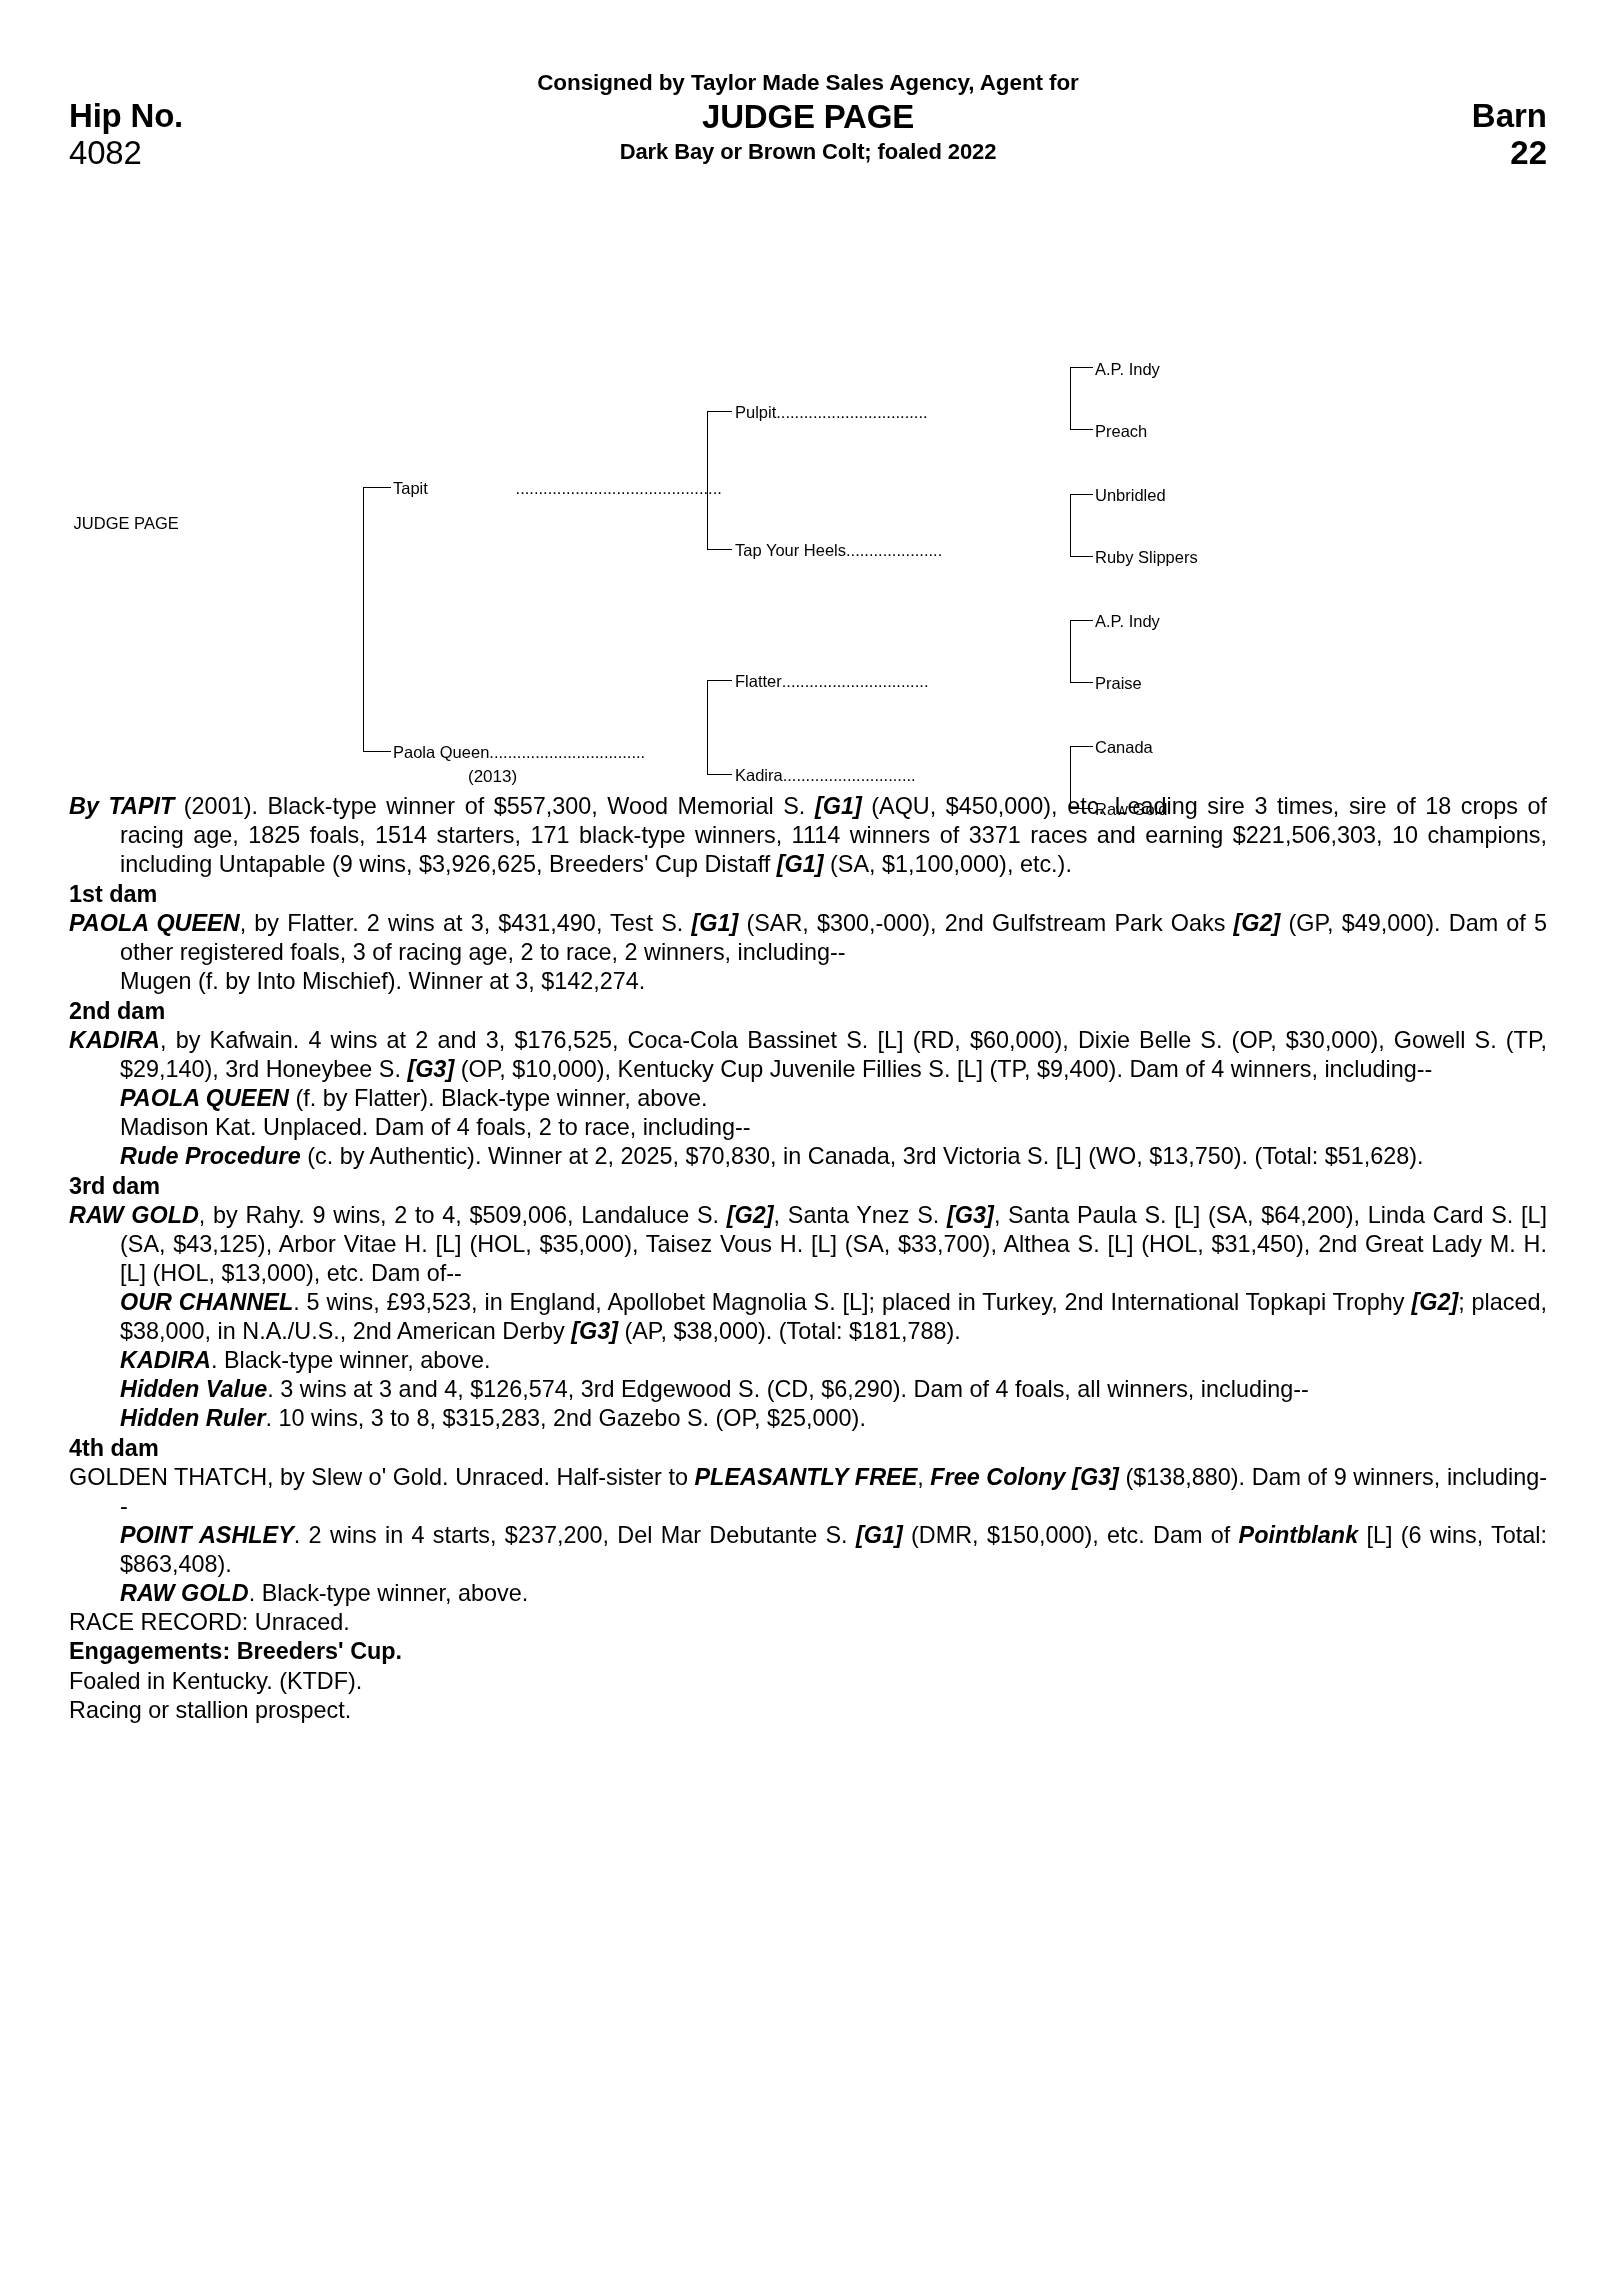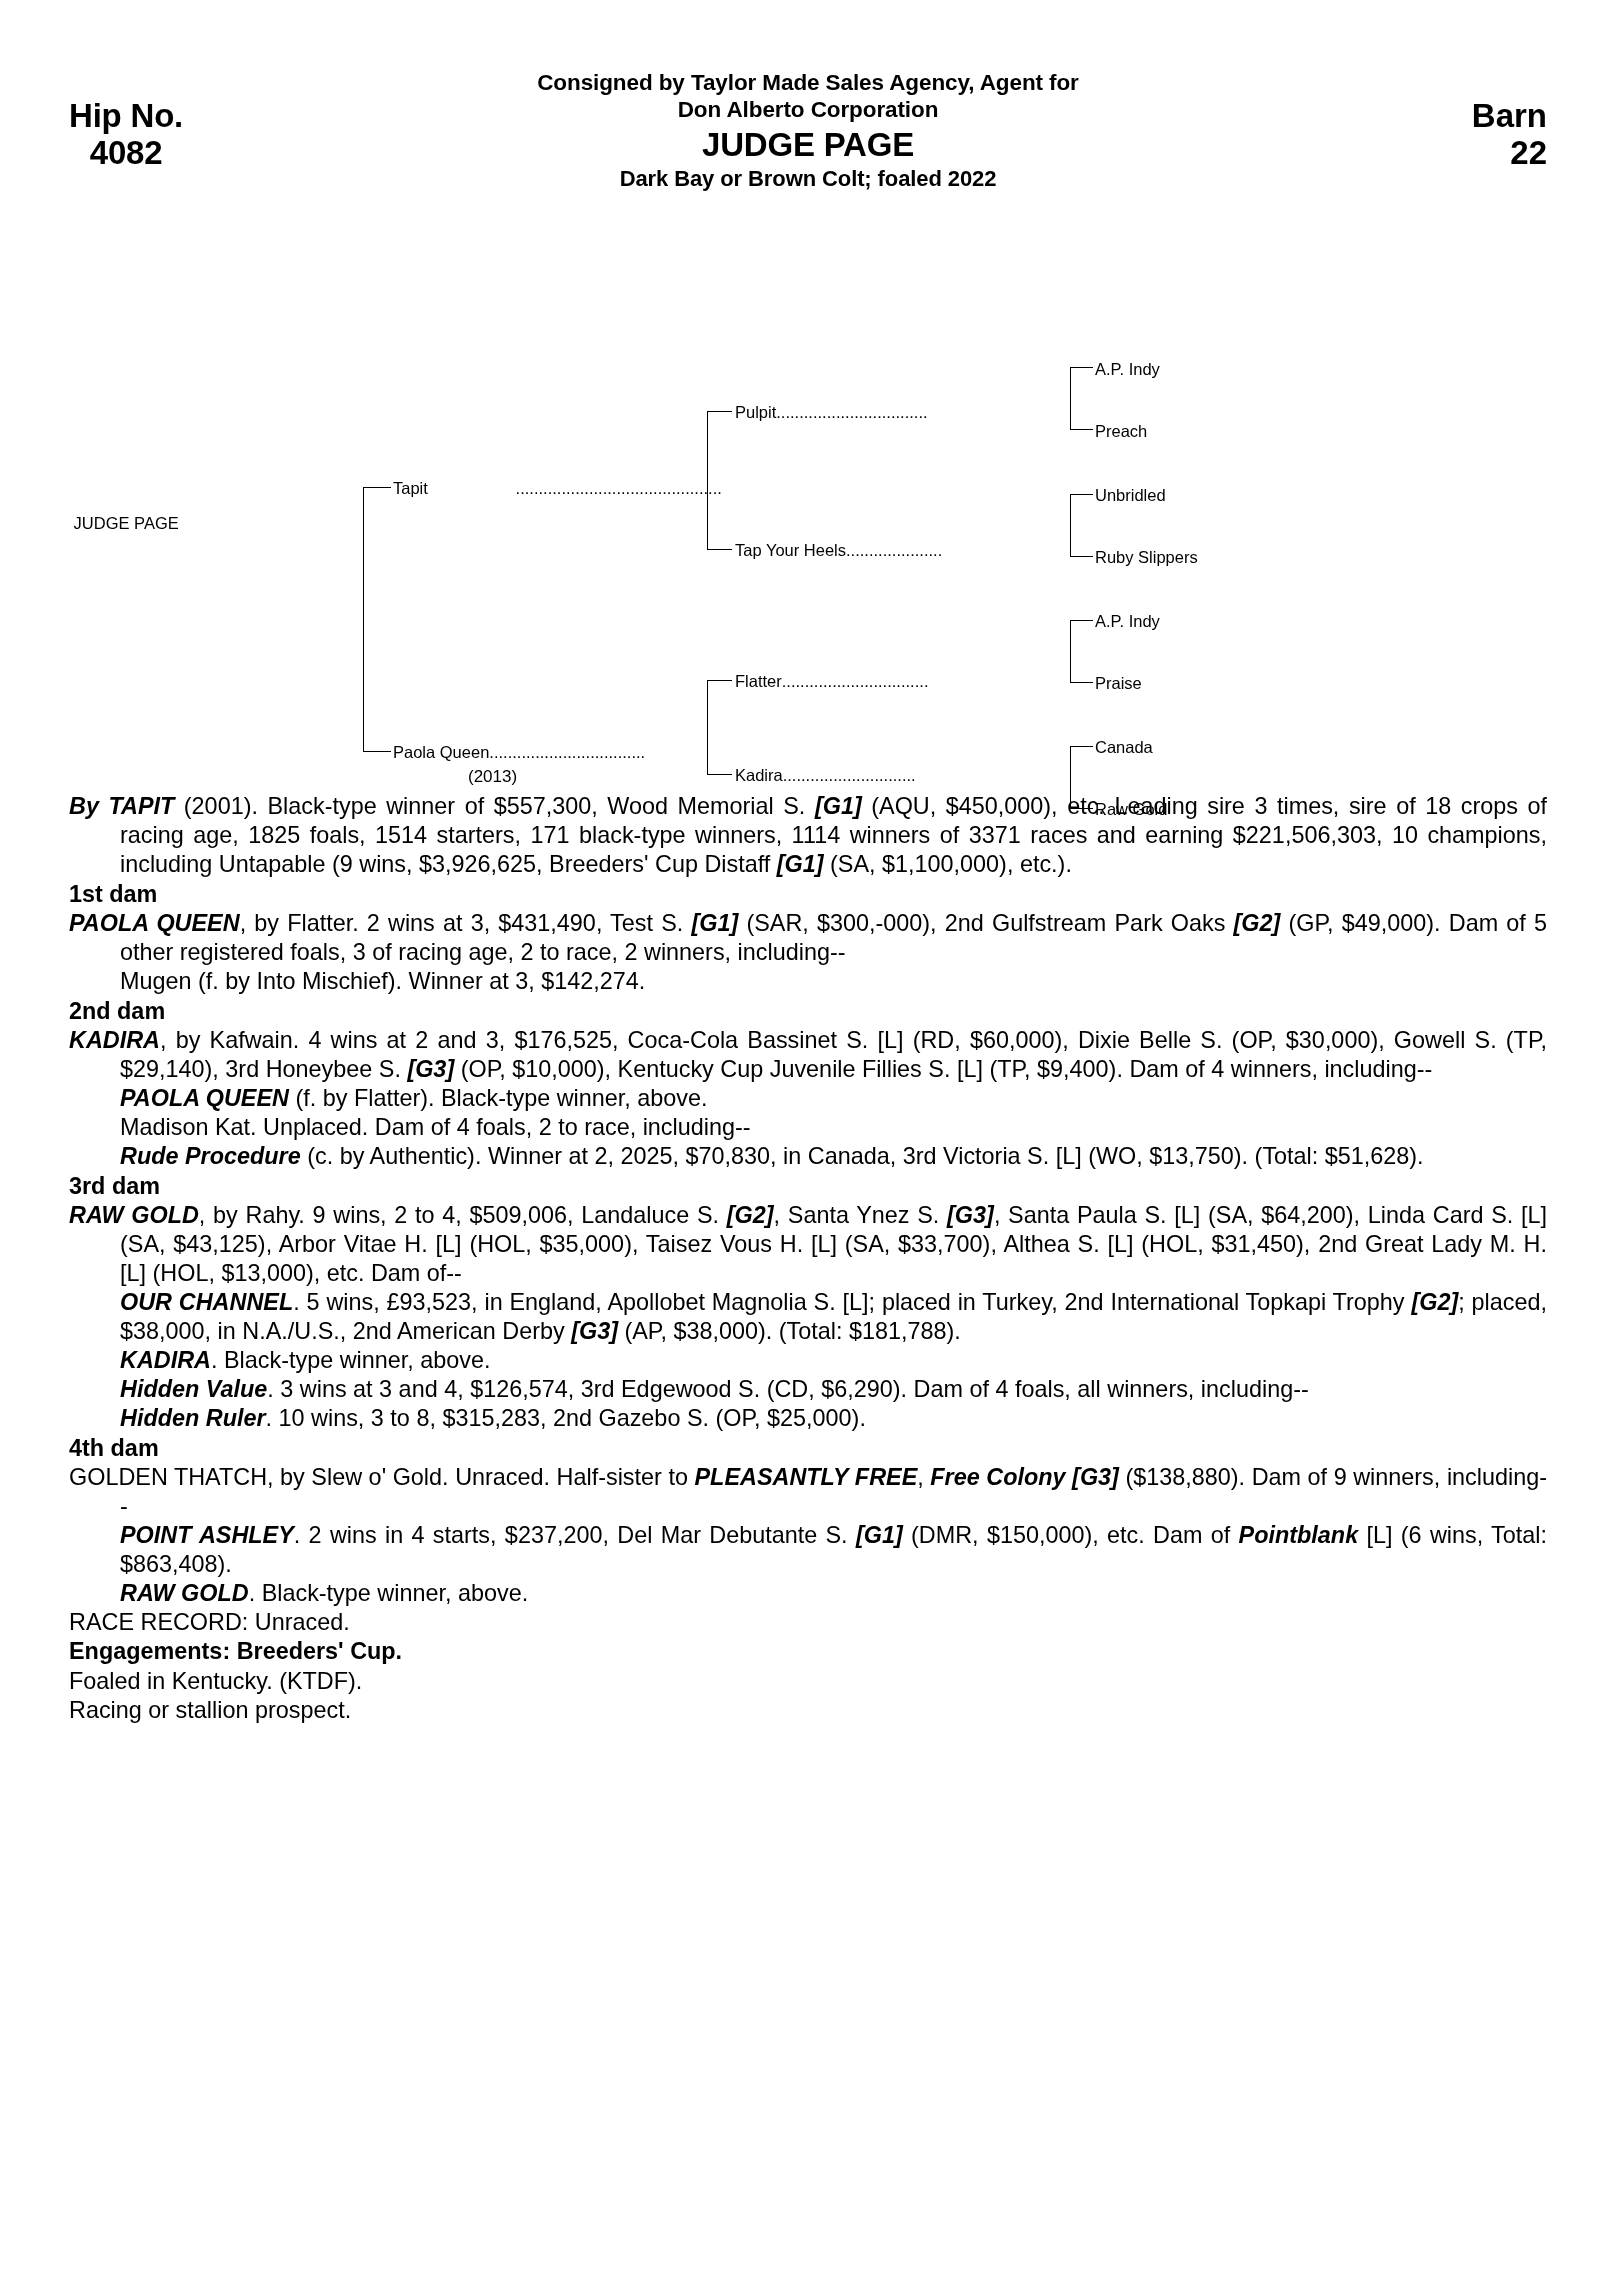--- a/index.html
+++ b/index.html
@@ -33,24 +33,23 @@
     text-align: left;
   }
   .hip-label {
     font-size: 33px;
     font-weight: bold;
     line-height: 1.15;
     letter-spacing: -0.2px;
   }
   .hip-number {
     font-size: 33px;
-    font-weight: bold;
+    font-weight: normal;
     line-height: 1.15;
     letter-spacing: -0.2px;
-    text-align: center;
   }
   .barn-block {
     position: absolute;
     right: 0;
     top: 27.5px;
     text-align: right;
   }
   .barn-label {
     font-size: 33px;
     font-weight: bold;
@@ -164,21 +163,20 @@
 
 <div class="page">
 
   <div class="header">
     <div class="hip-block">
       <div class="hip-label">Hip No.</div>
       <div class="hip-number">4082</div>
     </div>
     <div class="center-block">
       <div class="consigned">Consigned by Taylor Made Sales Agency, Agent for</div>
-      <div class="consigned">Don Alberto Corporation</div>
       <div class="horse-name">JUDGE PAGE</div>
       <div class="horse-desc">Dark Bay or Brown Colt; foaled 2022</div>
     </div>
     <div class="barn-block">
       <div class="barn-label">Barn</div>
       <div class="barn-number">22</div>
     </div>
   </div>
 
   <div class="pedigree">

